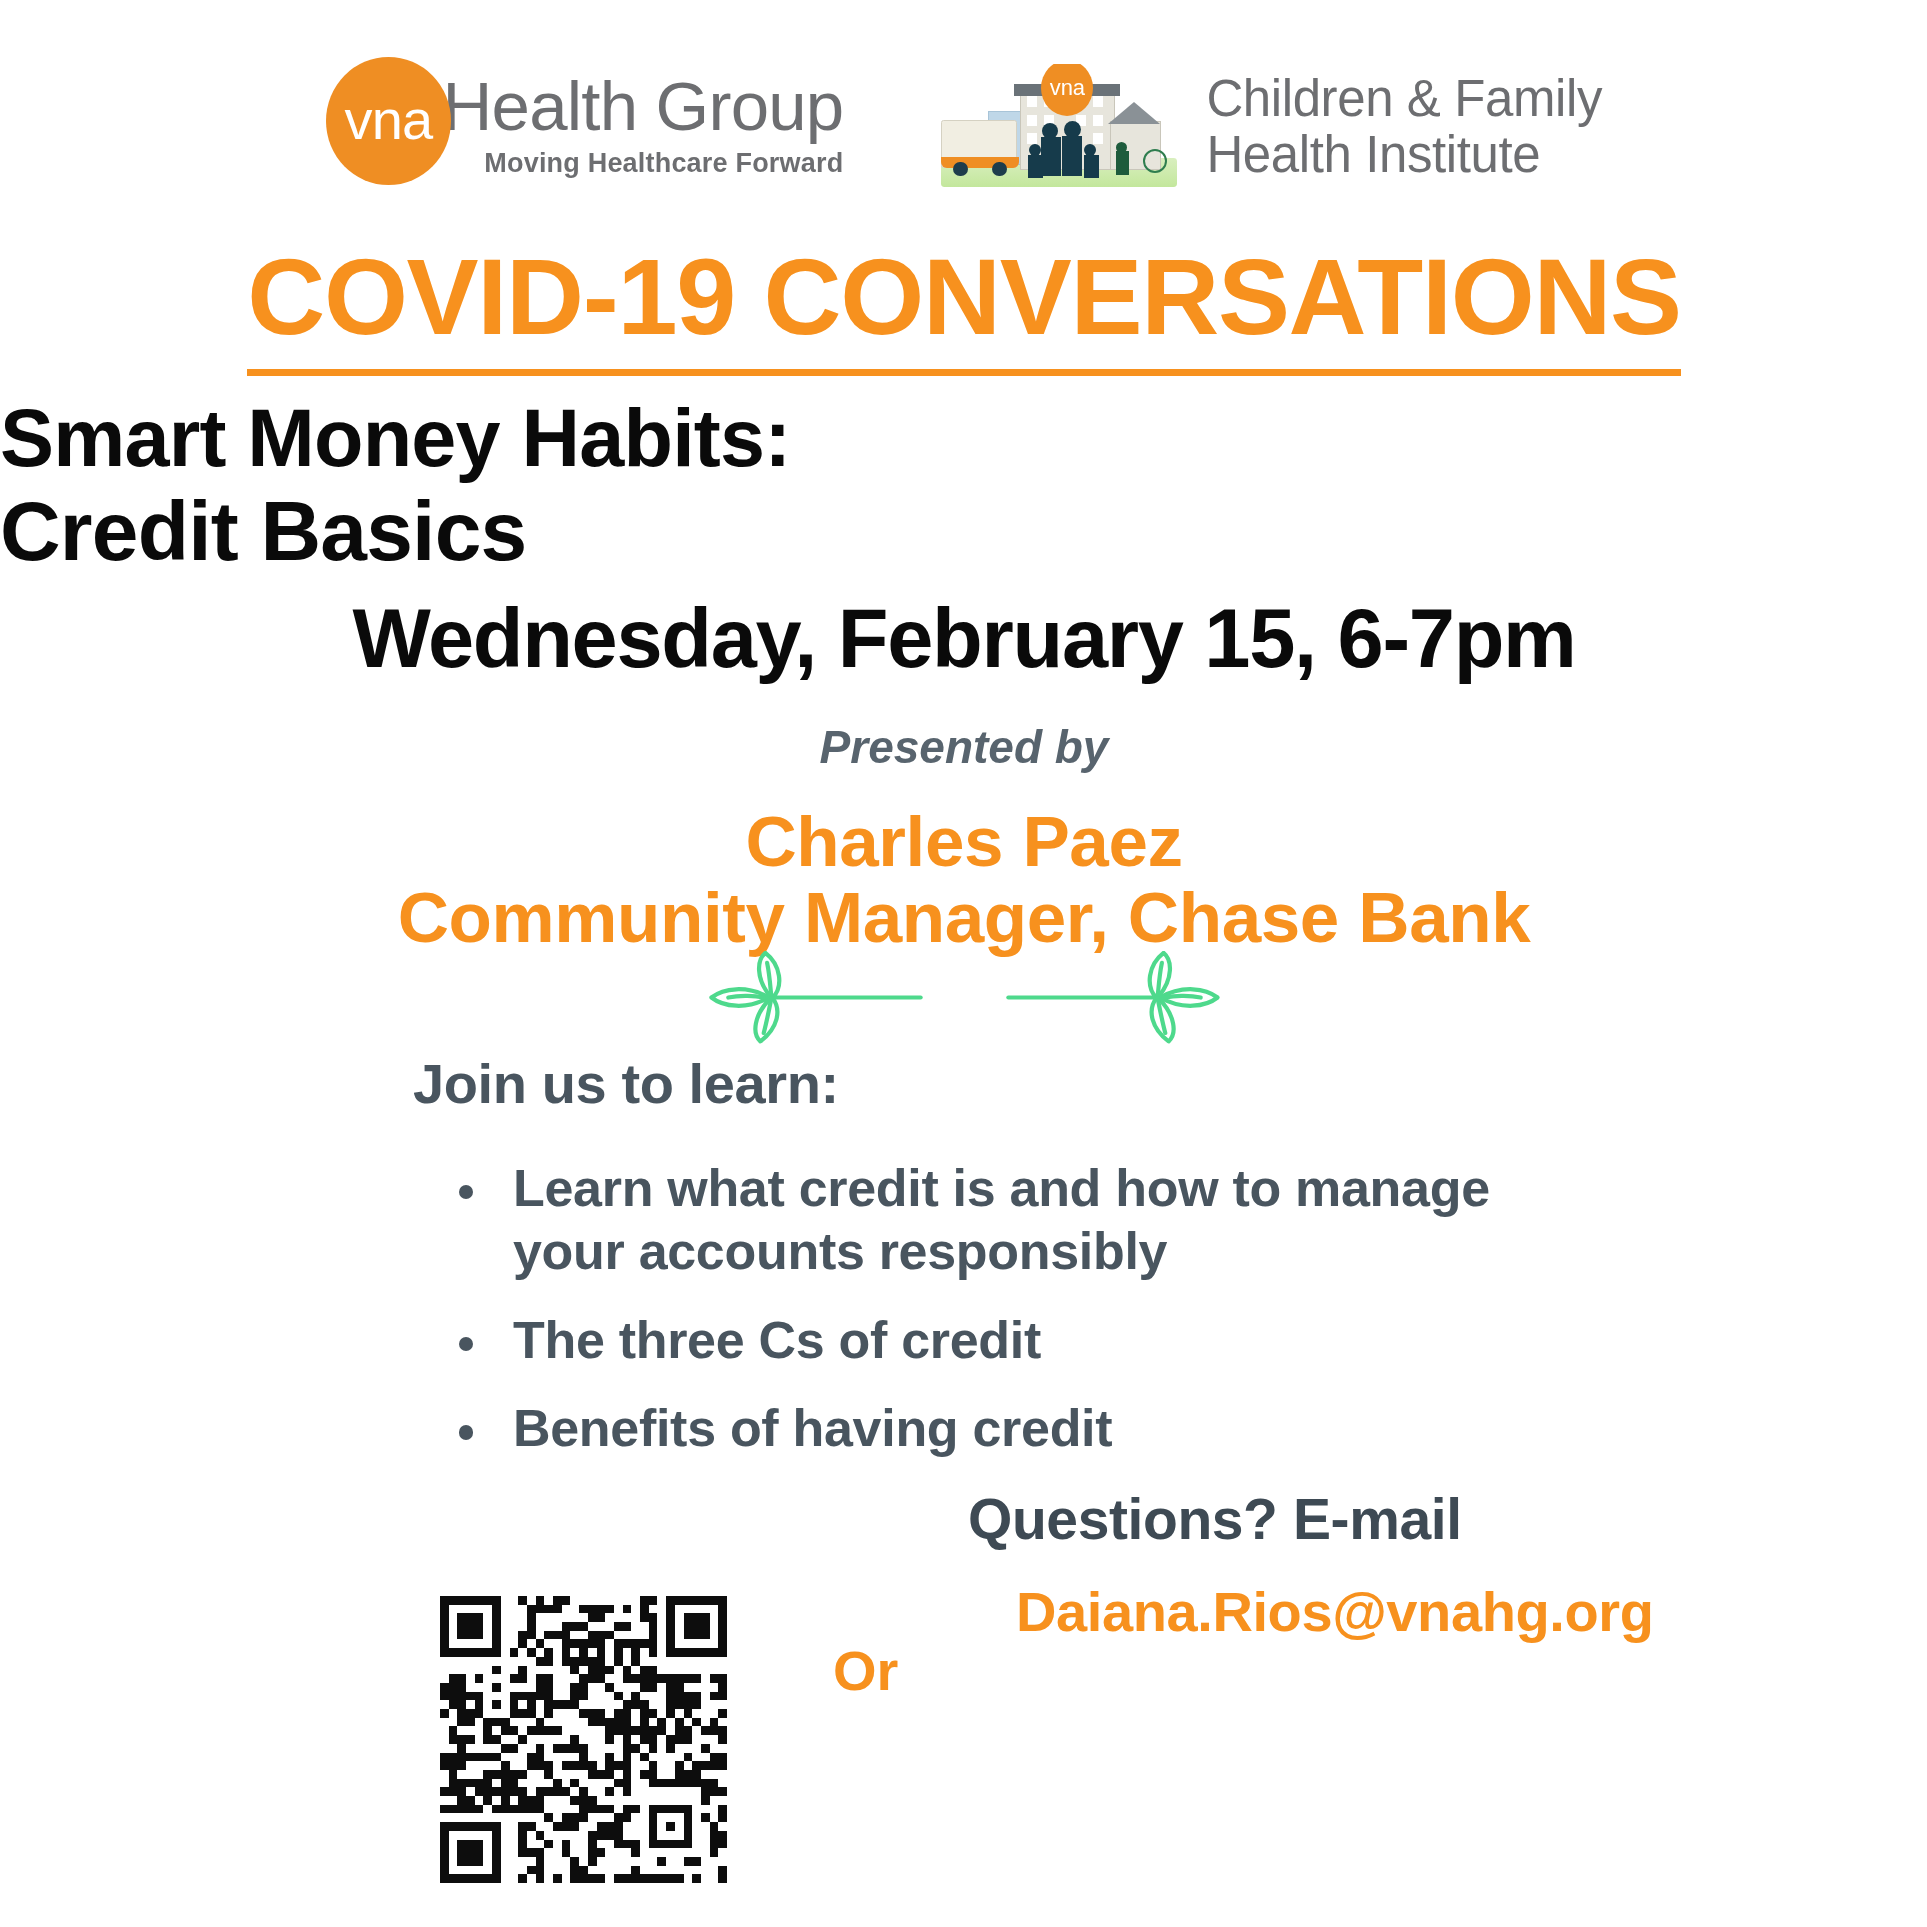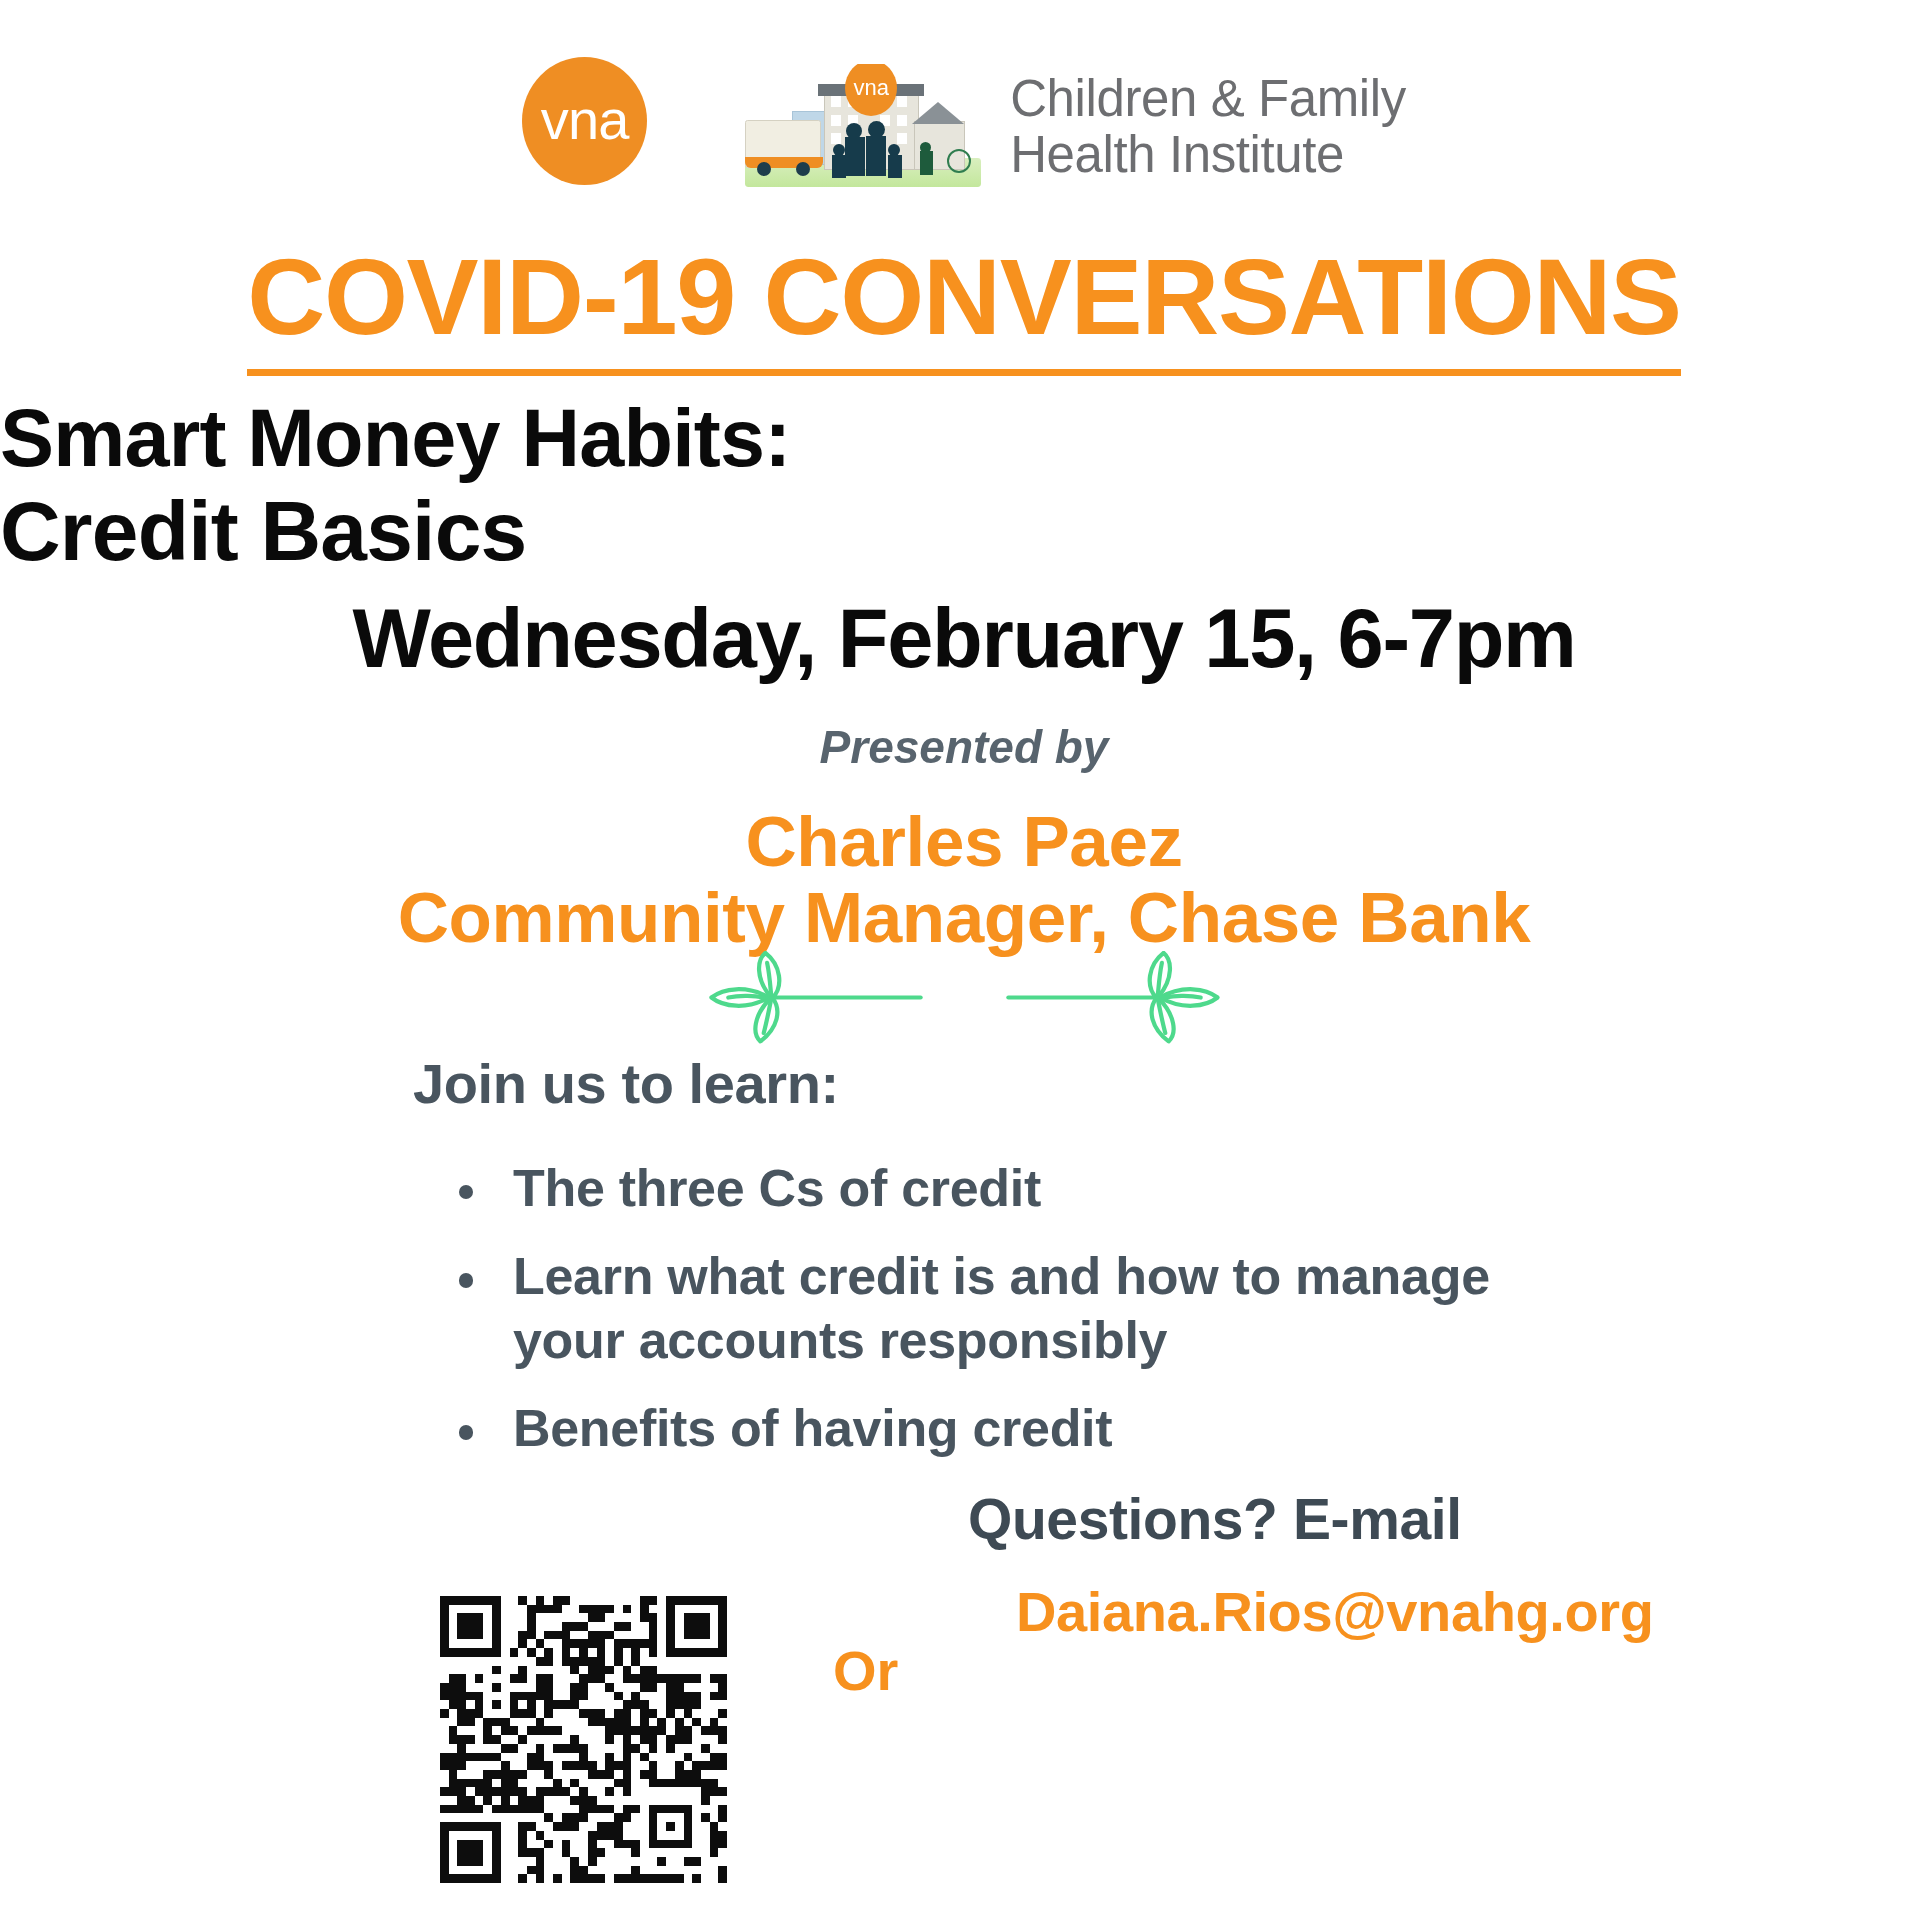--- a/index.html
+++ b/index.html
@@ -429,20 +429,24 @@
 <body>
 
 <div id="flyer">
 
   <div class="logo-row">
 
     <div class="vna-lockup">
       <div class="vna-mark">
         <div class="ellipse"></div>
         <div class="vna-word">vna</div>
+      </div>
+      <div class="vna-text">
+        <div class="vna-title">Health Group</div>
+        <div class="vna-tagline">Moving Healthcare Forward</div>
       </div>
     </div>
 
     <div class="cfhi-lockup">
       <div class="cfhi-art">
         <div class="grass"></div>
         <div class="wing"></div>
         <div class="bldg"></div>
         <div class="bldg-roof"></div>
         <div class="bldg-win" style="left:91px;bottom:83px;"></div>
@@ -511,22 +515,22 @@
         <path d="M540 54 C558 32 556 10 546 2 C528 16 524 42 538 56 Z"></path>
         <path d="M544 14 C541 28 540 44 539 54"></path>
         <path d="M540 56 C560 76 562 98 552 107 C532 92 526 70 538 55 Z"></path>
         <path d="M548 97 C544 82 541 66 539 56"></path>
       </g>
     </svg>
   </div>
 
   <div class="learn-heading">Join us to learn:</div>
   <ul class="bullets">
+    <li>Learn what credit is and how to manage your accounts responsibly</li>
     <li>The three Cs of credit</li>
-    <li>Learn what credit is and how to manage your accounts responsibly</li>
     <li>Benefits of having credit</li>
   </ul>
 
   <div class="questions-heading">Questions? E-mail</div>
   <div class="email">Daiana.Rios@vnahg.org</div>
   <div class="or-text">Or</div>
 
   <div class="qr">
     <svg id="qr-svg" width="287" height="287" viewBox="0 0 33 33" shape-rendering="crispEdges">
       <rect width="33" height="33" fill="#ffffff"></rect>

